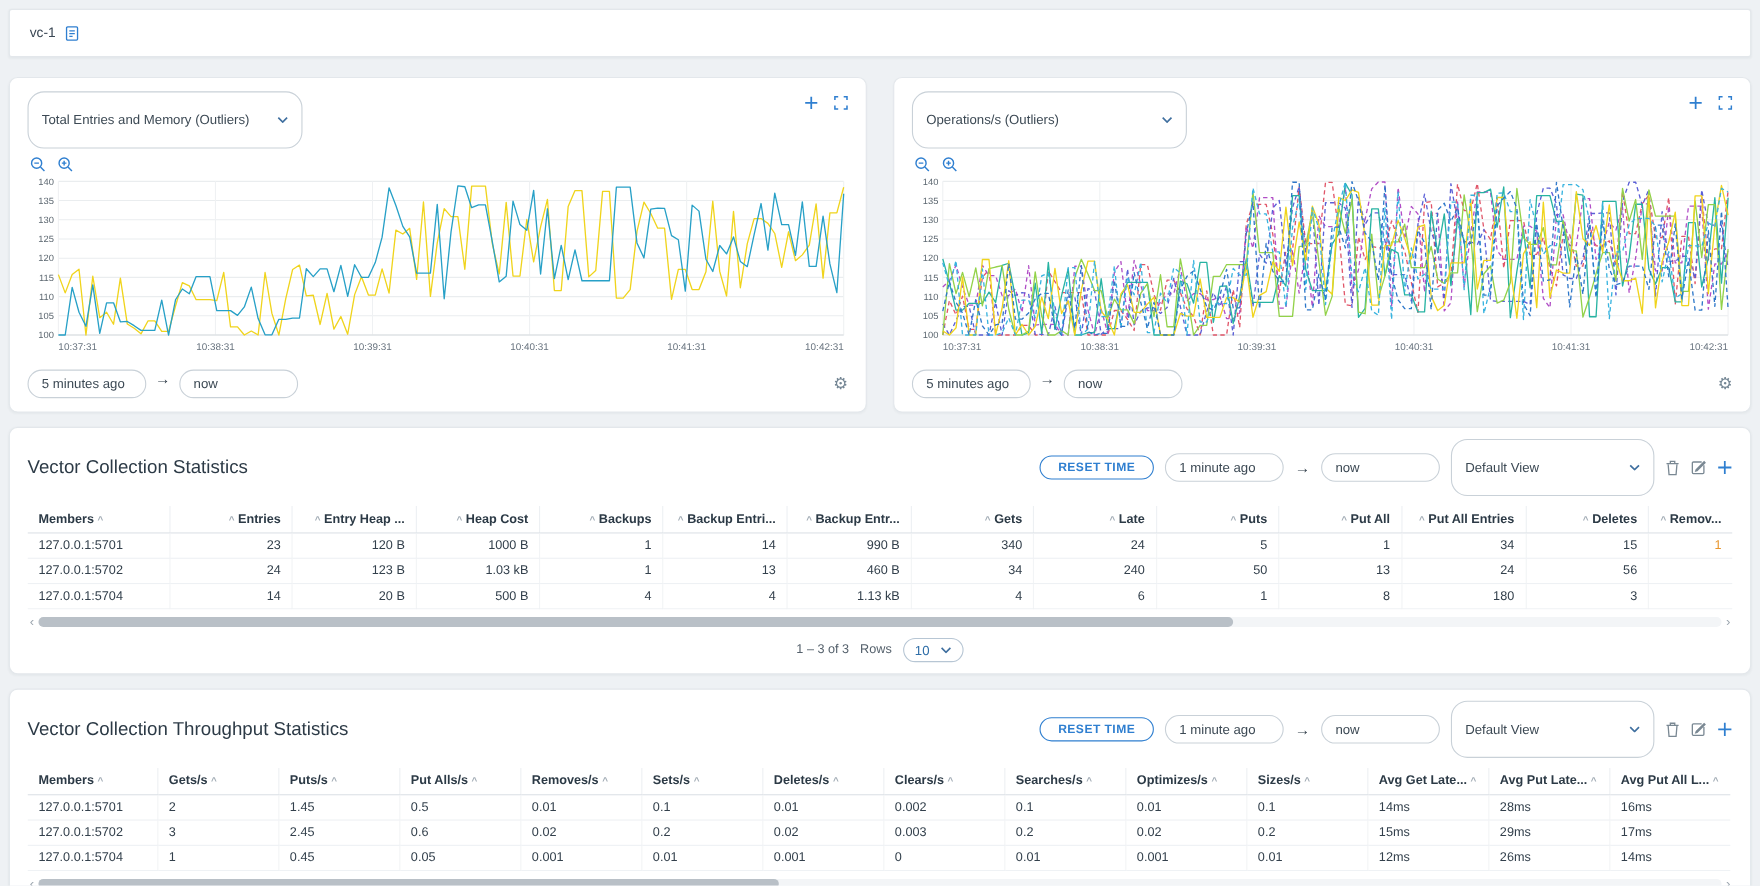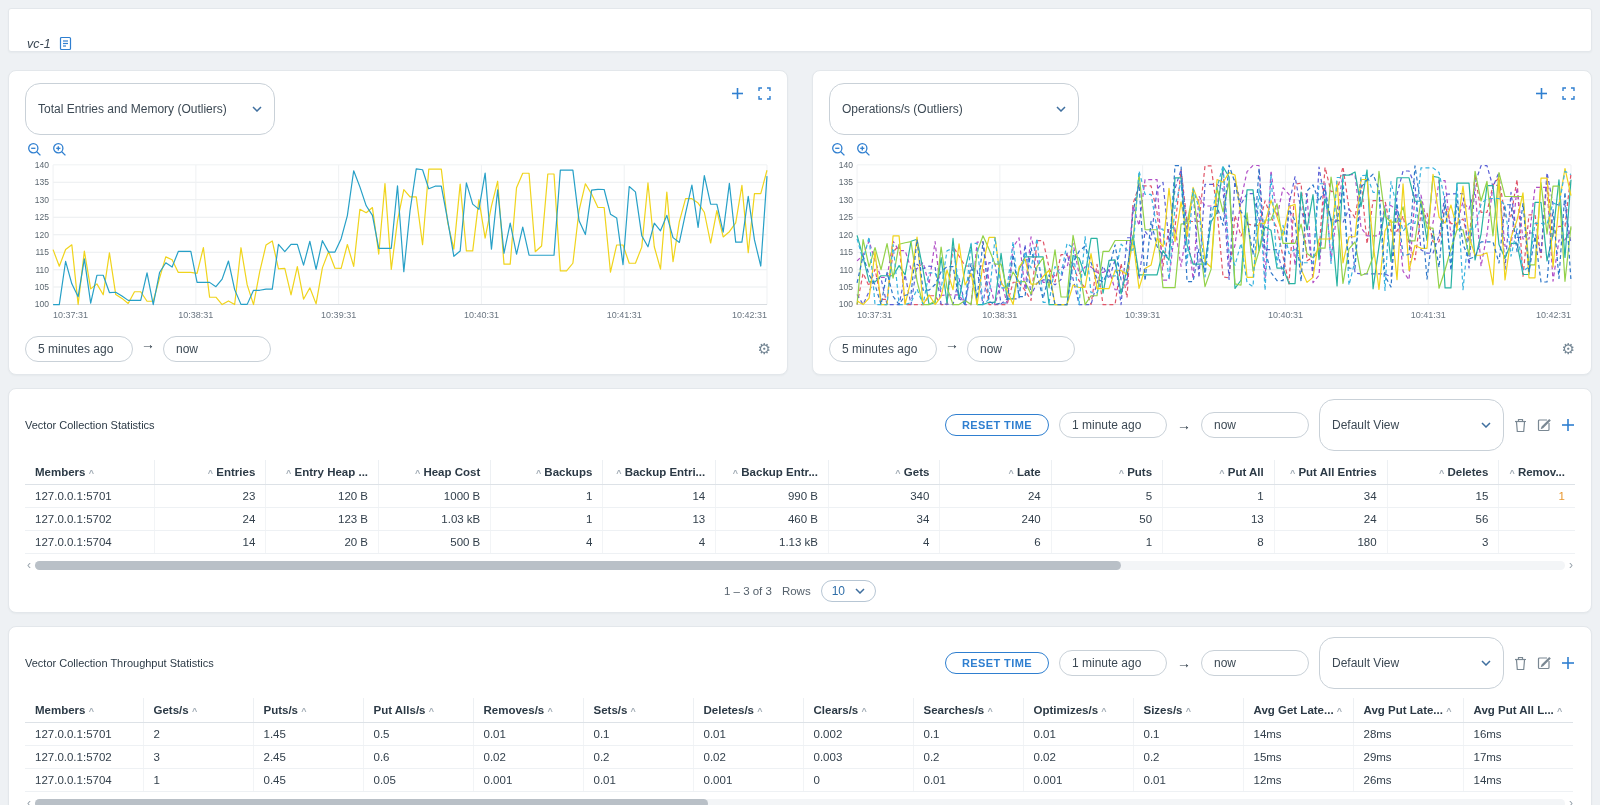--- a/index.html
+++ b/index.html
@@ -1,42 +1,42 @@
 <!DOCTYPE html>
 <html><head>
 <meta charset="utf-8">
 <style>
   * { box-sizing: border-box; }
   body { margin:0; background:#eef1f4; font-family:"Liberation Sans",sans-serif; color:#33404c; }
   .page { width:1600px; height:805px; padding:8px; }
 
   .panel { background:#fff; border:1px solid #e3e7eb; border-radius:8px; box-shadow:0 1px 2px rgba(20,40,60,.04); }
 
-  .topbar { border-radius:3px; height:44px; display:flex; align-items:flex-end; gap:8px; padding:0 18px; margin-bottom:18px;font-style:italic; }
+  .topbar { border-radius:3px; height:44px; display:flex; align-items:center; gap:8px; padding:0 18px; margin-bottom:18px; }
   .topbar-label { font-size:12.5px; color:#3a4754; }
 
   .charts-row { display:grid; grid-template-columns:1fr 1fr; gap:24px; margin-bottom:13px; }
   .chart-panel { padding:12px 16px 8px; }
   .chart-head { display:flex; justify-content:space-between; align-items:flex-start; }
   .select { display:inline-flex; align-items:center; justify-content:space-between; gap:10px; border:1px solid #c9d1d8; border-radius:15px; padding:18px 12px; font-size:12px; color:#3c4954; background:#fff; cursor:pointer; white-space:nowrap; }
   .chart-select { min-width:250px; }
   .head-icons { display:flex; gap:14px; align-items:center; padding-top:4px; }
   .blue { color:#2f7fd0; }
   .icon-btn { cursor:pointer; display:inline-flex; align-items:center; }
   .zoom-row { display:flex; gap:10px; margin:7px 0 3px 2px; }
   .chart-svg { width:100%; height:168px; display:block; overflow:visible; }
   .chart-foot { display:flex; align-items:center; justify-content:space-between; margin-top:8px; padding-bottom:4px; }
   .time-group { display:flex; align-items:flex-start; gap:8px; }
   .time-input { border:1px solid #c9d1d8; border-radius:15px; padding:5px 12px; font-size:12px; width:108px; color:#3c4954; font-family:"Liberation Sans",sans-serif; outline:none; background:#fff; }
   .arrow-glyph { color:#2c3a46; font-size:14px; }
   .gear-glyph { color:#748694; font-size:15px; cursor:pointer; }
 
   .table-panel { margin-bottom:13px; padding:10px 16px 6px; }
   .table-head { display:flex; align-items:center; justify-content:space-between; margin-bottom:9px; }
-  .table-title { font-size:11px; color:#2c3a46; }
+  .table-title { font-size:17px; color:#2c3a46; }
   .controls { display:flex; align-items:center; gap:10px; }
   .reset-btn { border:1.5px solid #2f7fd0; color:#2f7fd0; border-radius:15px; padding:4px 16px; font-size:11px; font-weight:bold; background:#fff; letter-spacing:.4px; cursor:pointer; font-family:"Liberation Sans",sans-serif; }
   .view-select { min-width:185px; }
   .gray-icon { color:#7a8893; cursor:pointer; display:inline-flex; }
 
   .table-wrap { overflow:hidden; }
   table { border-collapse:collapse; table-layout:fixed; font-size:11.5px; color:#33404c; }
   th { font-weight:bold; color:#2c3a46; padding:6px 10px; border-bottom:1px solid #dde2e7; border-right:1px solid #edf0f3; white-space:nowrap; overflow:hidden; }
   td { padding:5px 10px; border-bottom:1px solid #eef1f4; border-right:1px solid #f2f4f6; white-space:nowrap; overflow:hidden; }
   th:last-child, td:last-child { border-right:none; }

